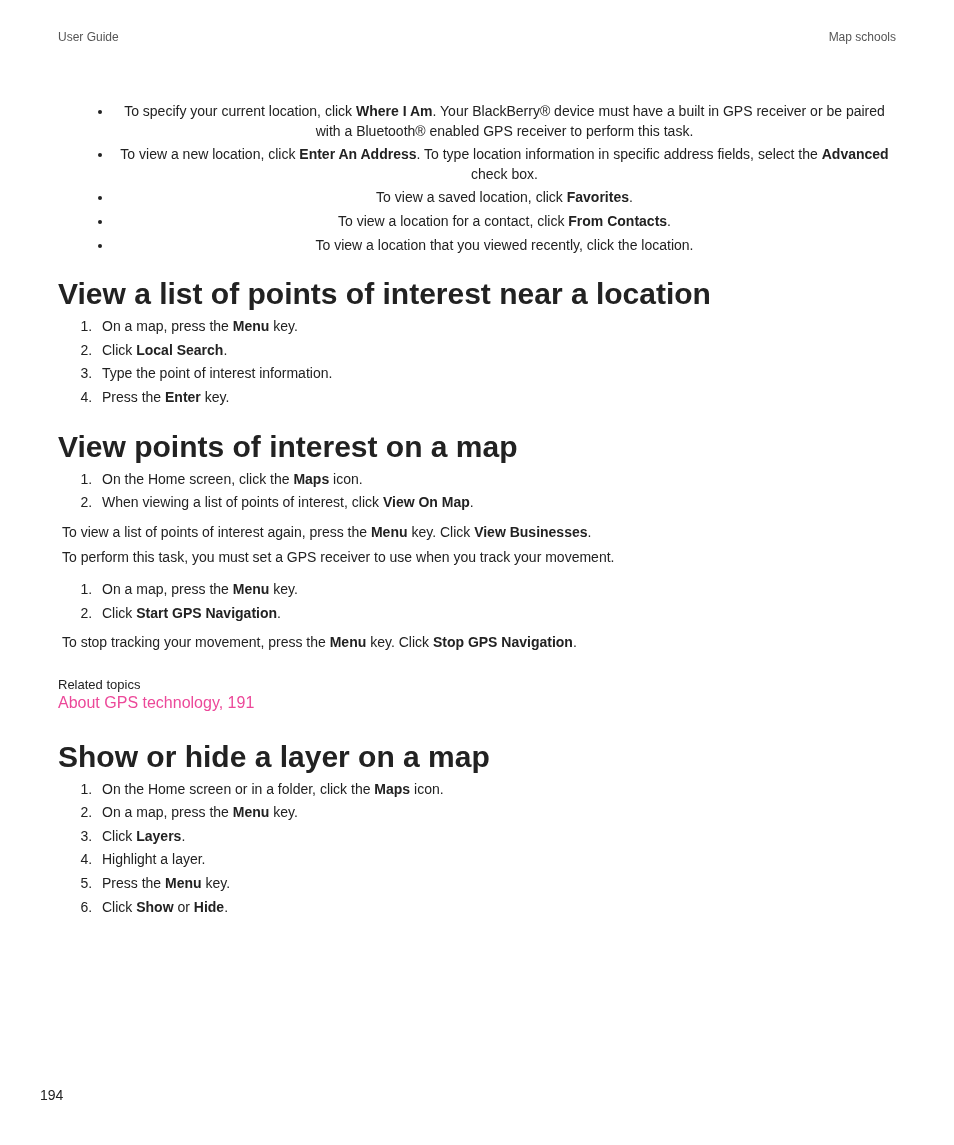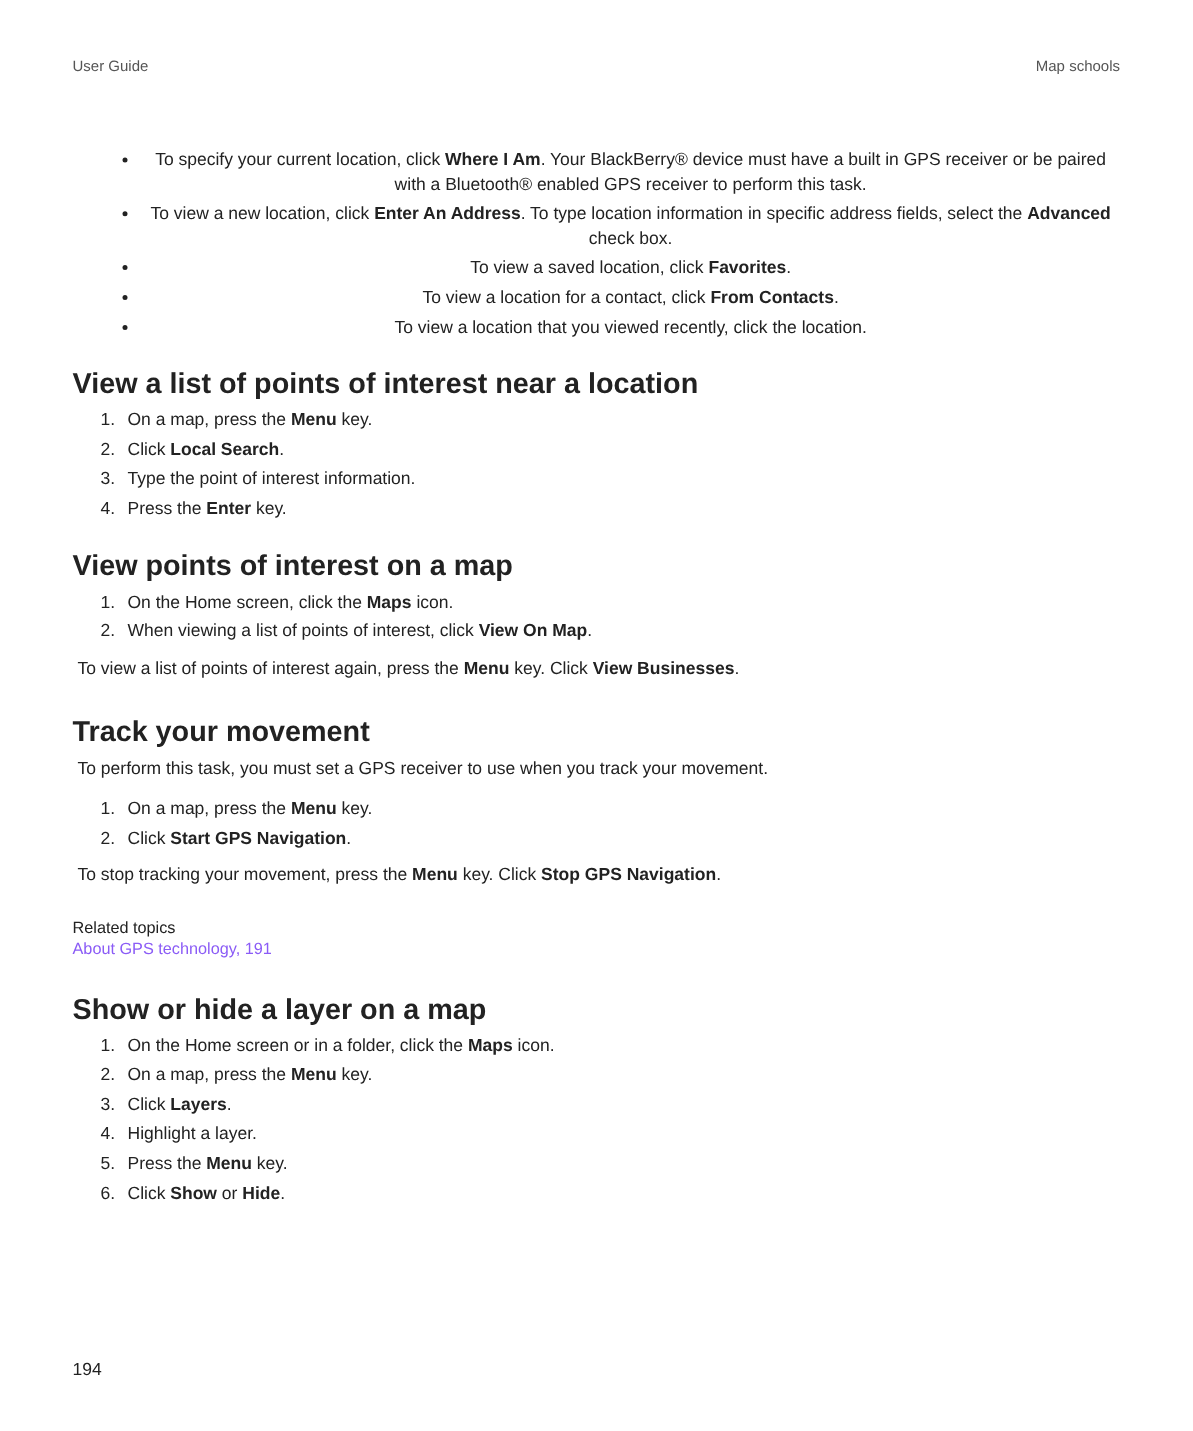--- a/index.html
+++ b/index.html
@@ -7,21 +7,21 @@
     padding: 0;
     font-family: "Segoe UI", Tahoma, Arial, sans-serif;
     font-size: 14px;
     color: #222;
     background: #fff;
   }
   .page {
     width: 954px;
     min-height: 1145px;
     margin: 0 auto;
-    padding: 46px 58px 30px 58px;
+    padding: 30px 58px 30px 58px;
     box-sizing: border-box;
     position: relative;
   }
   .header-row {
     display: flex;
     justify-content: space-between;
     font-size: 12px;
     color: #555;
     margin-bottom: 58px;
   }
@@ -31,21 +31,21 @@
     margin: 0 0 20px 0;
     text-align: center;
   }
   ul.bullets li {
     margin-bottom: 4px;
     line-height: 1.4;
   }
   h2.section-title {
     font-family: "Segoe UI", Tahoma, Arial, sans-serif;
     font-weight: bold;
-    font-size: 23px;
+    font-size: 30px;
     margin: 22px 0 6px 0;
   }
   p.body-text {
     margin: 4px 0 6px 4px;
     line-height: 1.4;
   }
   ol.steps {
     margin: 4px 0 10px 0;
     padding-left: 38px;
   }
@@ -53,28 +53,28 @@
     padding-left: 6px;
     margin-bottom: 4px;
     line-height: 1.4;
   }
   .related-heading {
     font-weight: normal;
     font-size: 13px;
     margin: 24px 0 2px 0;
   }
   .related-link {
-    color: #8b5cf6;
-    font-size: 13px;
+    color: #ec4899;
+    font-size: 16px;
     cursor: pointer;
   }
   .page-number {
     position: absolute;
     bottom: 42px;
-    left: 58px;
+    left: 40px;
     font-size: 14px;
   }
 </style>
 </head>
 <body>
 
 <div class="page">
 
   <div class="header-row">
     <span>User Guide</span>
@@ -109,21 +109,20 @@
 
   <h2 class="section-title">View points of interest on a map</h2>
   <ol class="steps">
     <li><span>On the Home screen, click the </span><b>Maps</b><span> icon.</span></li>
     <li><span>When viewing a list of points of interest, click </span><b>View On Map</b><span>.</span></li>
   </ol>
   <p class="body-text">
     <span>To view a list of points of interest again, press the </span><b>Menu</b><span> key. Click </span><b>View Businesses</b><span>.</span>
   </p>
 
-  <h2 class="section-title" style="margin-top:28px">Track your movement</h2>
   <p class="body-text">To perform this task, you must set a GPS receiver to use when you track your movement.</p>
   <ol class="steps" style="margin-top:12px">
     <li><span>On a map, press the </span><b>Menu</b><span> key.</span></li>
     <li><span>Click </span><b>Start GPS Navigation</b><span>.</span></li>
   </ol>
   <p class="body-text">
     <span>To stop tracking your movement, press the </span><b>Menu</b><span> key. Click </span><b>Stop GPS Navigation</b><span>.</span>
   </p>
   <div class="related-heading">Related topics</div>
   <div class="related-link">About GPS technology, 191</div>

